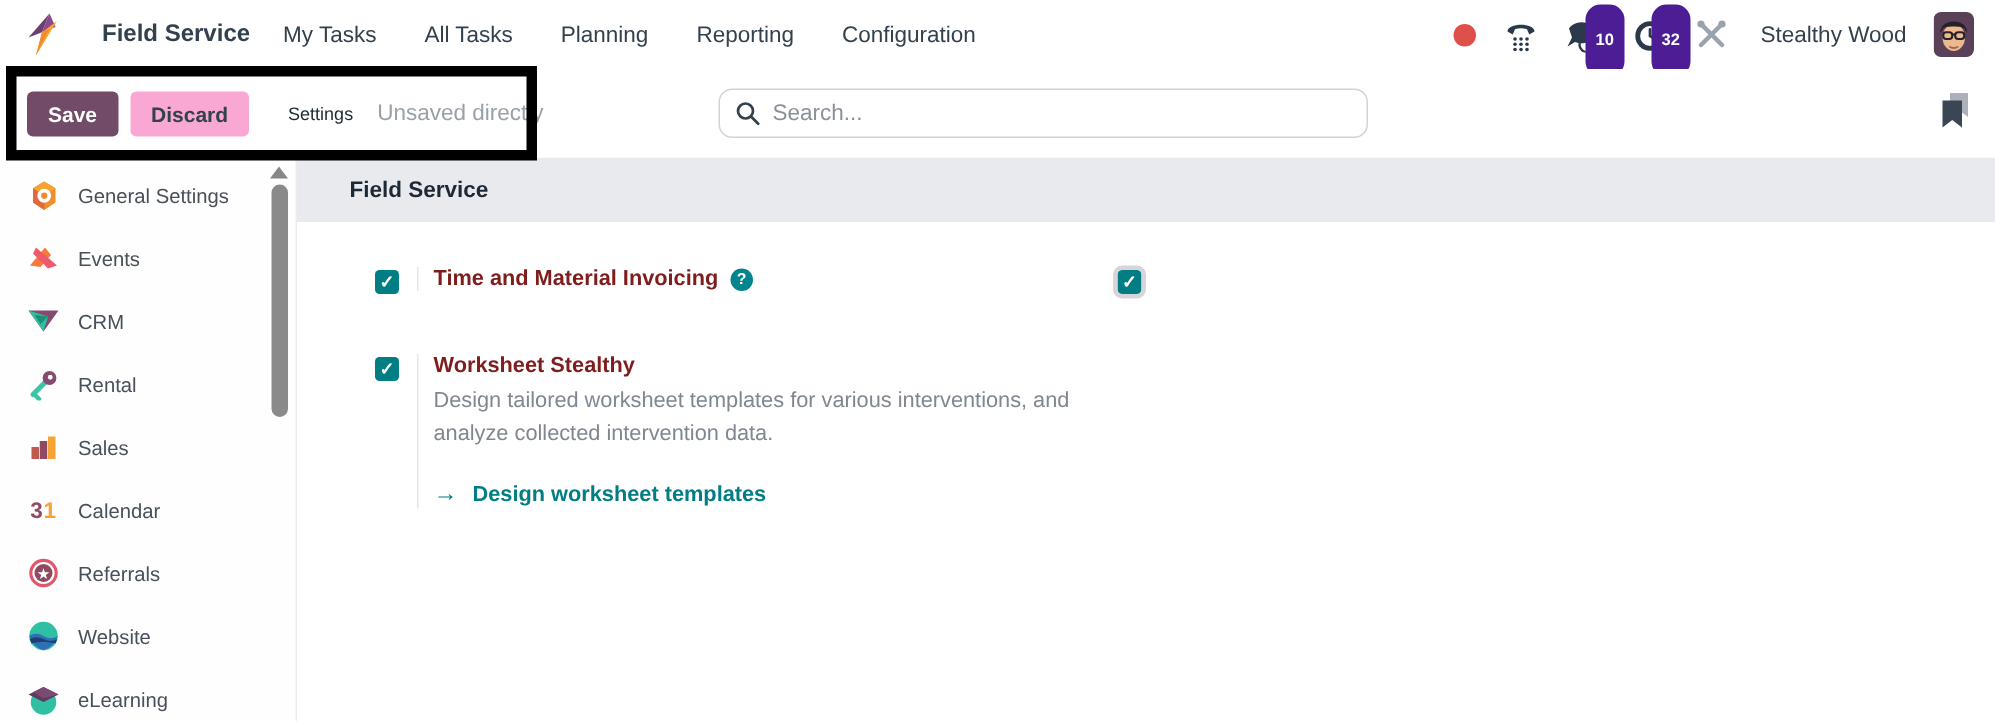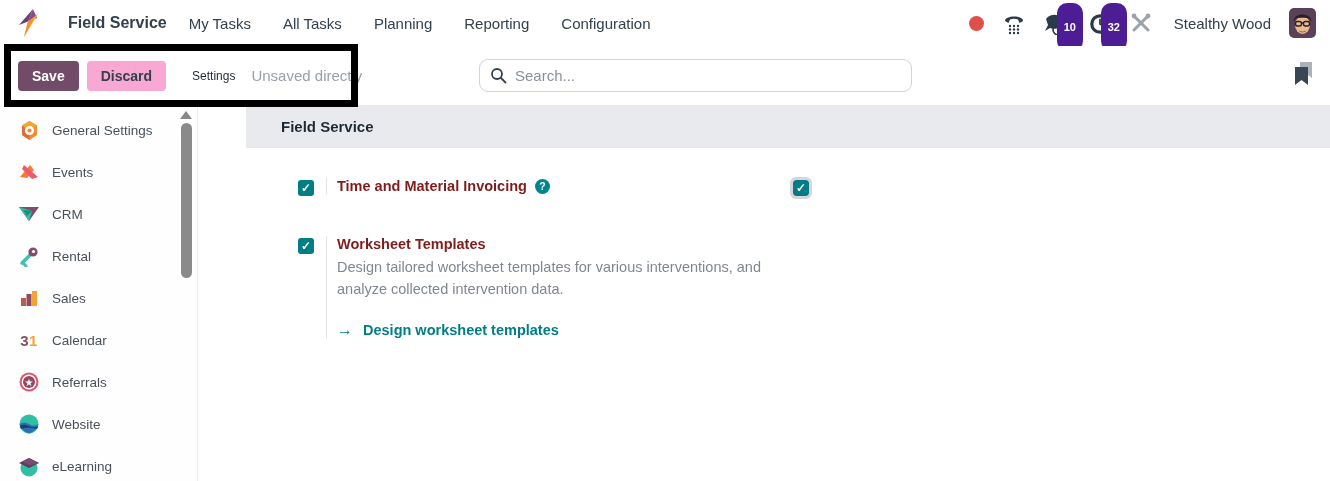--- a/index.html
+++ b/index.html
@@ -35,21 +35,21 @@
   .search-box input { border:none; outline:none; flex:1; font-size:15px; color:#33414e;
     margin-left:8px; font-family:"Liberation Sans", sans-serif; background:transparent; }
   .search-box input::placeholder { color:#8a909a; }
   .bookmark-btn { position:absolute; right:14px; top:14px; width:26px; height:30px; cursor:pointer; }
 
   
   .annotation-rect { position:absolute; left:4px; top:44px; width:354px; height:63px;
     border:7px solid #000; z-index:60; pointer-events:none; }
 
   
-  .main-row { display:flex; height:376px;gap:48px; }
+  .main-row { display:flex; height:376px; }
   .sidebar { position:relative; width:198px; background:#fefefe; padding-top:4px;
     border-right:1px solid #ececec; }
   .side-item { display:flex; align-items:center; height:42px; padding-left:18px; cursor:pointer; }
   .side-icon { width:22px; height:22px; display:flex; align-items:center; justify-content:center; margin-right:12px; }
   .side-label { font-size:13.5px; color:#49505a; }
   .cal-icon { font-size:15px; font-weight:700; letter-spacing:0.5px; }
   .cal-icon .c3 { color:#8e4a62; } .cal-icon .c1 { color:#f6a335; }
   .scrollbar-track { position:absolute; top:2px; right:5px; width:12px; height:372px; }
   .scroll-up-arrow { width:0; height:0; margin:4px auto 4px auto; border-left:6px solid transparent;
     border-right:6px solid transparent; border-bottom:8px solid #888; cursor:pointer; }
@@ -311,21 +311,21 @@
         </div>
 
         <div class="setting">
           <span class="checkbox focused">✓</span>
         </div>
 
         <div class="setting">
           <span class="checkbox">✓</span>
           <div class="setting-text">
             <div class="setting-title-row">
-              <span class="setting-title">Worksheet Templates</span>
+              <span class="setting-title">Worksheet Stealthy</span>
             </div>
             <div class="setting-desc">Design tailored worksheet templates for various interventions, and analyze collected intervention data.</div>
             <div class="setting-link">
               <span class="link-arrow">→</span>
               <span>Design worksheet templates</span>
             </div>
           </div>
         </div>
 
         <div></div>

